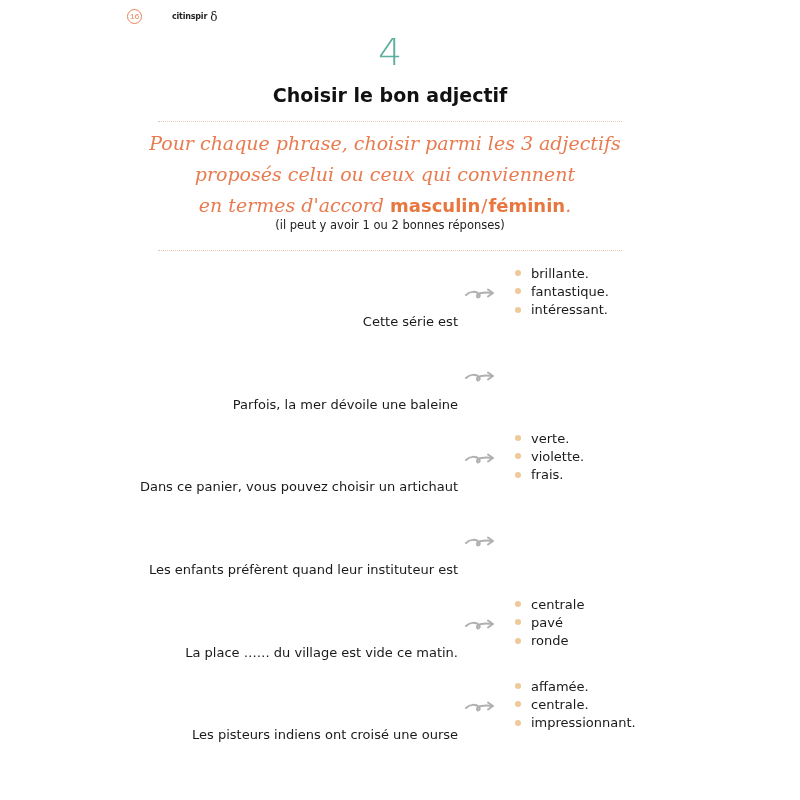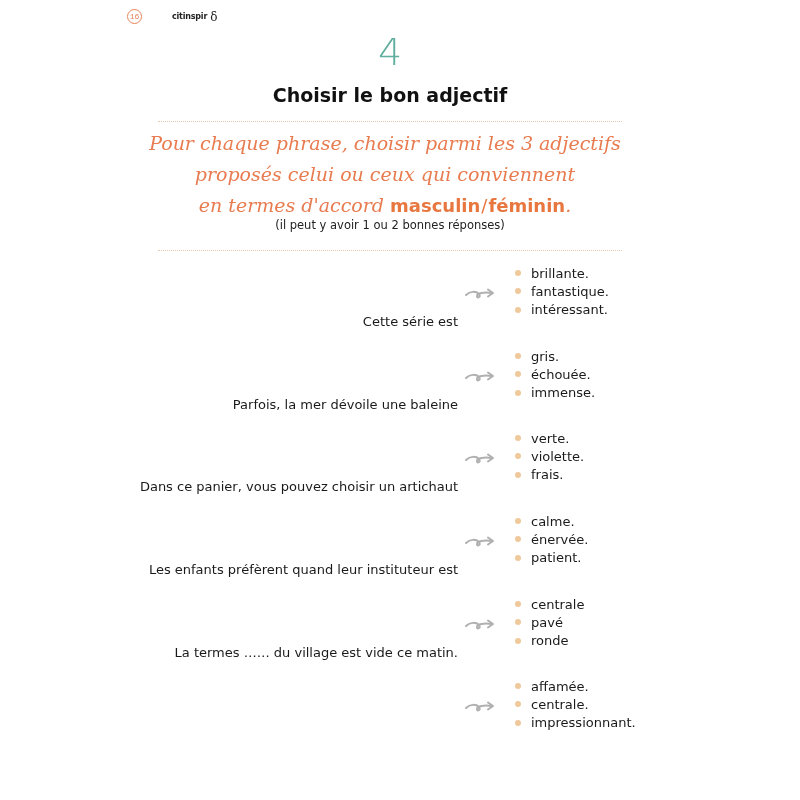--- a/index.html
+++ b/index.html
@@ -211,34 +211,20 @@
       </li>
   </ul>
 </div>
 
 <div class="row" style="top:347px;">
   <div class="sentence">Parfois, la mer dévoile une baleine</div>
   <svg class="arrow" viewBox="0 0 34 14">
     <path d="M2 8 C6 4, 12 4, 15 7 C17 10, 13 12, 13 9 C13 6, 20 5, 28 6" fill="none" stroke="#b0b0b0" stroke-width="2" stroke-linecap="round"></path>
     <path d="M24 2.5 L29 6 L24 9.5" fill="none" stroke="#b0b0b0" stroke-width="2" stroke-linecap="round" stroke-linejoin="round"></path>
   </svg>
-  <ul class="options">
-    <li class="option">
-        <span class="bullet"></span>
-        <span>gris.</span>
-      </li>
-    <li class="option">
-        <span class="bullet"></span>
-        <span>échouée.</span>
-      </li>
-    <li class="option">
-        <span class="bullet"></span>
-        <span>immense.</span>
-      </li>
-  </ul>
 </div>
 
 <div class="row" style="top:429px;">
   <div class="sentence">Dans ce panier, vous pouvez choisir un artichaut</div>
   <svg class="arrow" viewBox="0 0 34 14">
     <path d="M2 8 C6 4, 12 4, 15 7 C17 10, 13 12, 13 9 C13 6, 20 5, 28 6" fill="none" stroke="#b0b0b0" stroke-width="2" stroke-linecap="round"></path>
     <path d="M24 2.5 L29 6 L24 9.5" fill="none" stroke="#b0b0b0" stroke-width="2" stroke-linecap="round" stroke-linejoin="round"></path>
   </svg>
   <ul class="options">
     <li class="option">
@@ -255,38 +241,24 @@
       </li>
   </ul>
 </div>
 
 <div class="row" style="top:512px;">
   <div class="sentence">Les enfants préfèrent quand leur instituteur est</div>
   <svg class="arrow" viewBox="0 0 34 14">
     <path d="M2 8 C6 4, 12 4, 15 7 C17 10, 13 12, 13 9 C13 6, 20 5, 28 6" fill="none" stroke="#b0b0b0" stroke-width="2" stroke-linecap="round"></path>
     <path d="M24 2.5 L29 6 L24 9.5" fill="none" stroke="#b0b0b0" stroke-width="2" stroke-linecap="round" stroke-linejoin="round"></path>
   </svg>
-  <ul class="options">
-    <li class="option">
-        <span class="bullet"></span>
-        <span>calme.</span>
-      </li>
-    <li class="option">
-        <span class="bullet"></span>
-        <span>énervée.</span>
-      </li>
-    <li class="option">
-        <span class="bullet"></span>
-        <span>patient.</span>
-      </li>
-  </ul>
 </div>
 
 <div class="row" style="top:595px;">
-  <div class="sentence">La termes …… du village est vide ce matin.</div>
+  <div class="sentence">La place …… du village est vide ce matin.</div>
   <svg class="arrow" viewBox="0 0 34 14">
     <path d="M2 8 C6 4, 12 4, 15 7 C17 10, 13 12, 13 9 C13 6, 20 5, 28 6" fill="none" stroke="#b0b0b0" stroke-width="2" stroke-linecap="round"></path>
     <path d="M24 2.5 L29 6 L24 9.5" fill="none" stroke="#b0b0b0" stroke-width="2" stroke-linecap="round" stroke-linejoin="round"></path>
   </svg>
   <ul class="options">
     <li class="option">
         <span class="bullet"></span>
         <span>centrale</span>
       </li>
     <li class="option">
@@ -294,20 +266,21 @@
         <span>pavé</span>
       </li>
     <li class="option">
         <span class="bullet"></span>
         <span>ronde</span>
       </li>
   </ul>
 </div>
 
 <div class="row" style="top:677px;">
+  <div class="sentence">Les pisteurs indiens ont croisé une ourse</div>
   <svg class="arrow" viewBox="0 0 34 14">
     <path d="M2 8 C6 4, 12 4, 15 7 C17 10, 13 12, 13 9 C13 6, 20 5, 28 6" fill="none" stroke="#b0b0b0" stroke-width="2" stroke-linecap="round"></path>
     <path d="M24 2.5 L29 6 L24 9.5" fill="none" stroke="#b0b0b0" stroke-width="2" stroke-linecap="round" stroke-linejoin="round"></path>
   </svg>
   <ul class="options">
     <li class="option">
         <span class="bullet"></span>
         <span>affamée.</span>
       </li>
     <li class="option">

